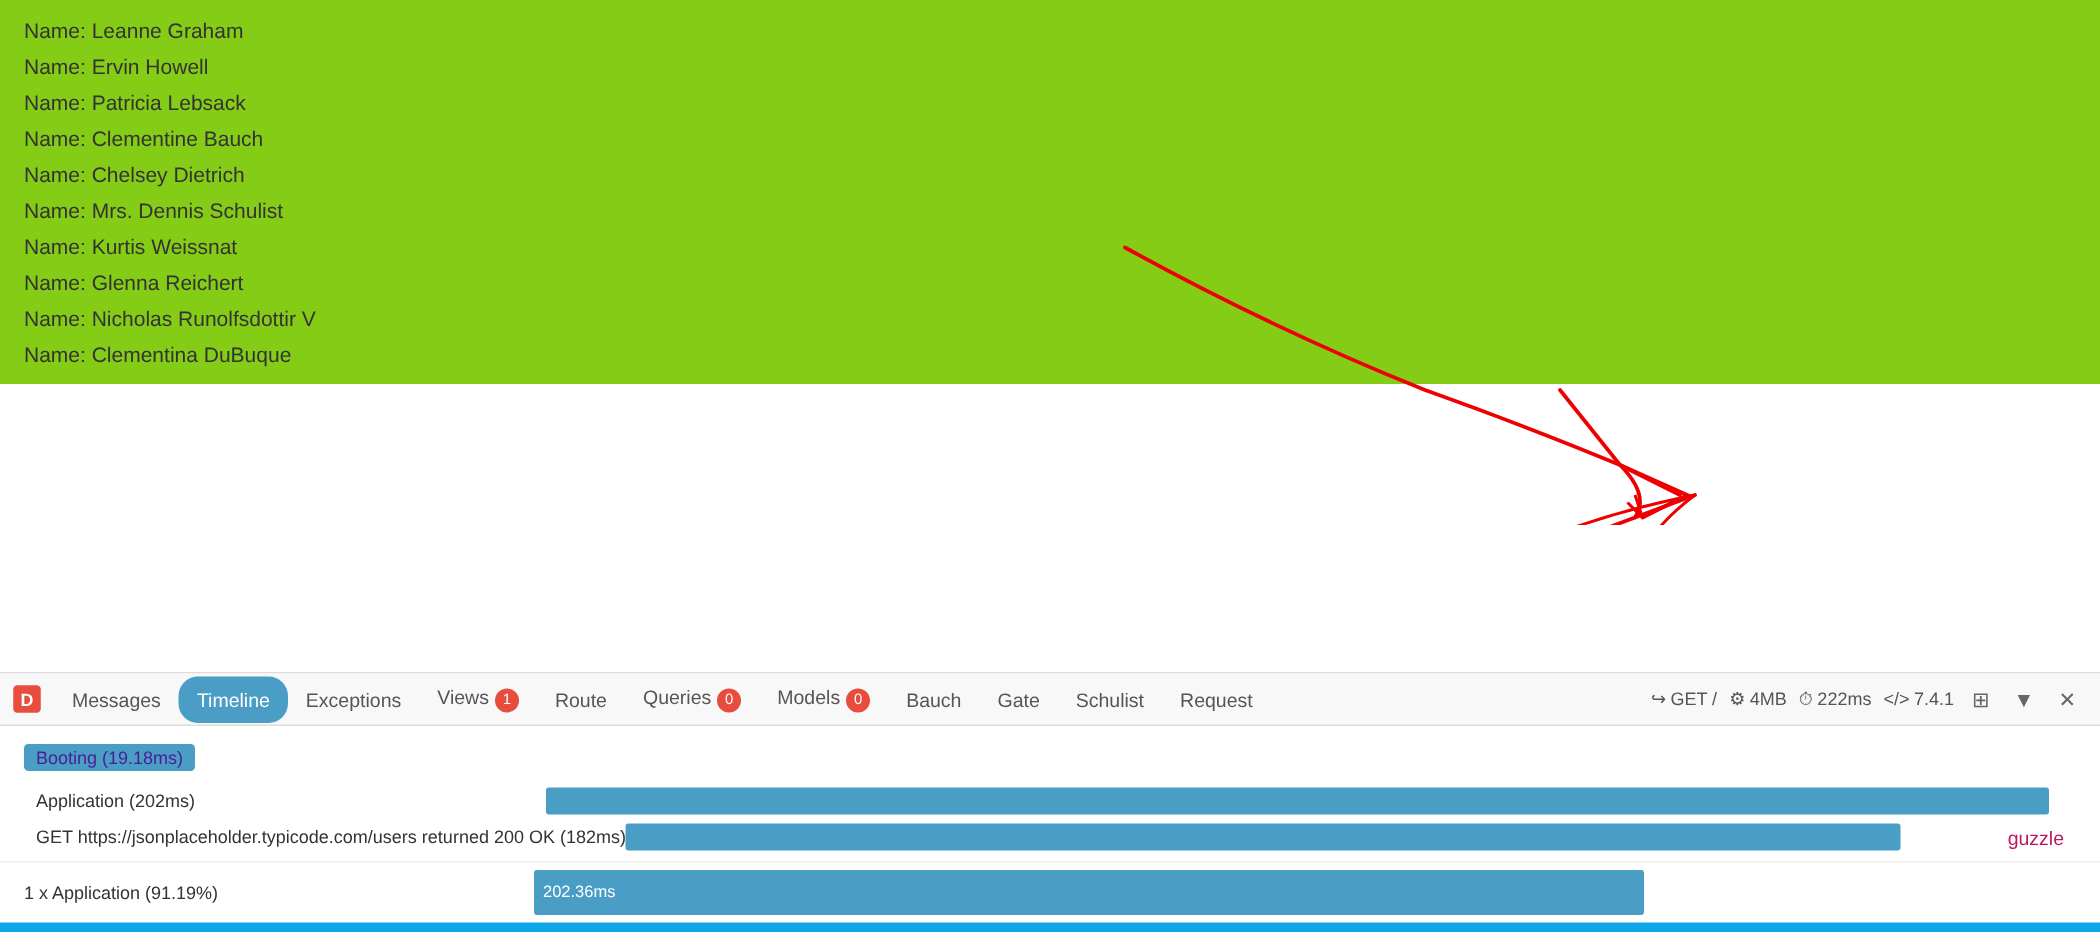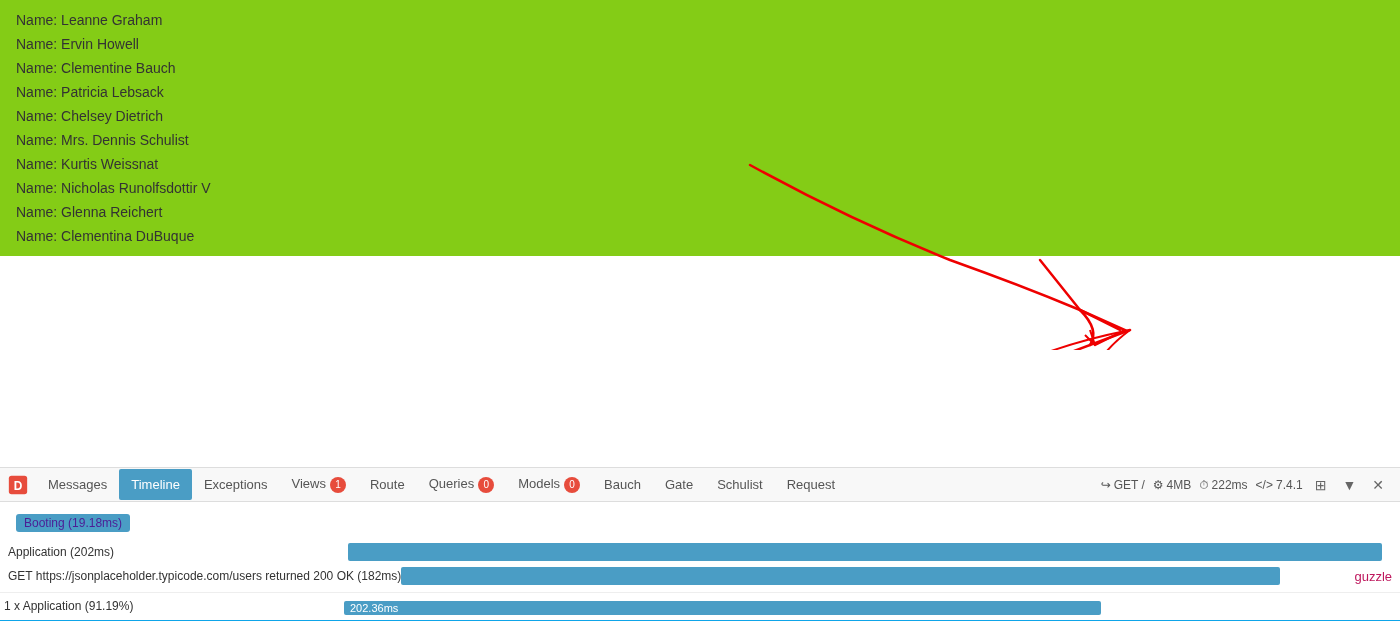--- a/index.html
+++ b/index.html
@@ -64,21 +64,21 @@
       cursor: pointer;
       color: #555;
       border: none;
       background: none;
       white-space: nowrap;
     }
 
     .debugbar-tab.active {
       background: #4a9dc5;
       color: #fff;
-      border-radius: 2px;
+      border-radius: 13px;
     }
 
     .debugbar-tab .badge {
       display: inline-block;
       background: #e74c3c;
       color: #fff;
       border-radius: 50%;
       font-size: 10px;
       width: 16px;
       height: 16px;
@@ -108,21 +108,21 @@
       background: #fff;
     }
 
     .timeline-section {
       padding: 4px 0;
     }
 
     .timeline-row {
       display: flex;
       align-items: center;
-      padding: 3px 8px;
+      padding: 3px 24px;
       font-size: 12px;
     }
 
     .timeline-label {
       min-width: 340px;
       color: #333;
     }
 
     .timeline-bar-container {
       flex: 1;
@@ -157,38 +157,38 @@
       font-size: 12px;
       margin: 4px 8px;
     }
 
     .summary-section {
       border-top: 1px solid #eee;
     }
 
     .summary-row {
       display: flex;
-      align-items: flex-end;
-      padding: 5px 4px;
-      border-bottom: 1px solid #0ea5e9;
+      align-items: center;
+      padding: 5px 16px;
+      border-bottom: 6px solid #0ea5e9;
       font-size: 12px;
     }
 
     .summary-label {
       width: 340px;
       color: #333;
       line-height: 1.4;
     }
 
     .summary-bar-area {
       flex: 1;
     }
 
     .summary-bar {
-      height: 14px;
+      height: 30px;
       border-radius: 2px;
       display: flex;
       align-items: center;
       padding: 0 6px;
       font-size: 11px;
       color: #fff;
     }
 
     .bar-blue { background: #4a9dc5; }
 
@@ -209,27 +209,27 @@
   </style>
 </head>
 <body>
 
 <div class="page-wrapper">
 
   <div class="content-area">
     <ul class="name-list" id="name-list">
     <li>Name: Leanne Graham</li>
         <li>Name: Ervin Howell</li>
+        <li>Name: Patricia Lebsack</li>
         <li>Name: Clementine Bauch</li>
-        <li>Name: Patricia Lebsack</li>
         <li>Name: Chelsey Dietrich</li>
         <li>Name: Mrs. Dennis Schulist</li>
         <li>Name: Kurtis Weissnat</li>
+        <li>Name: Glenna Reichert</li>
         <li>Name: Nicholas Runolfsdottir V</li>
-        <li>Name: Glenna Reichert</li>
         <li>Name: Clementina DuBuque</li>
       </ul>
   </div>
 
   <svg class="annotation-overlay" viewBox="0 0 1400 350" xmlns="http://www.w3.org/2000/svg" style="position:absolute;top:0;left:0;width:100%;height:350px;pointer-events:none;">
     <path d="M 750 165 Q 850 220 950 260 Q 1020 285 1080 310 Q 1100 320 1120 330" stroke="#e00" stroke-width="2.5" fill="none" stroke-linecap="round"></path>
     <path d="M 1040 260 Q 1060 285 1080 310 Q 1100 330 1090 345" stroke="#e00" stroke-width="2.5" fill="none" stroke-linecap="round"></path>
     <path d="M 1090 330 L 1095 345 L 1085 335" stroke="#e00" stroke-width="2" fill="none"></path>
     <path d="M 1080 310 L 1125 330 L 1095 345" stroke="#e00" stroke-width="2.5" fill="none" stroke-linecap="round"></path>
 

